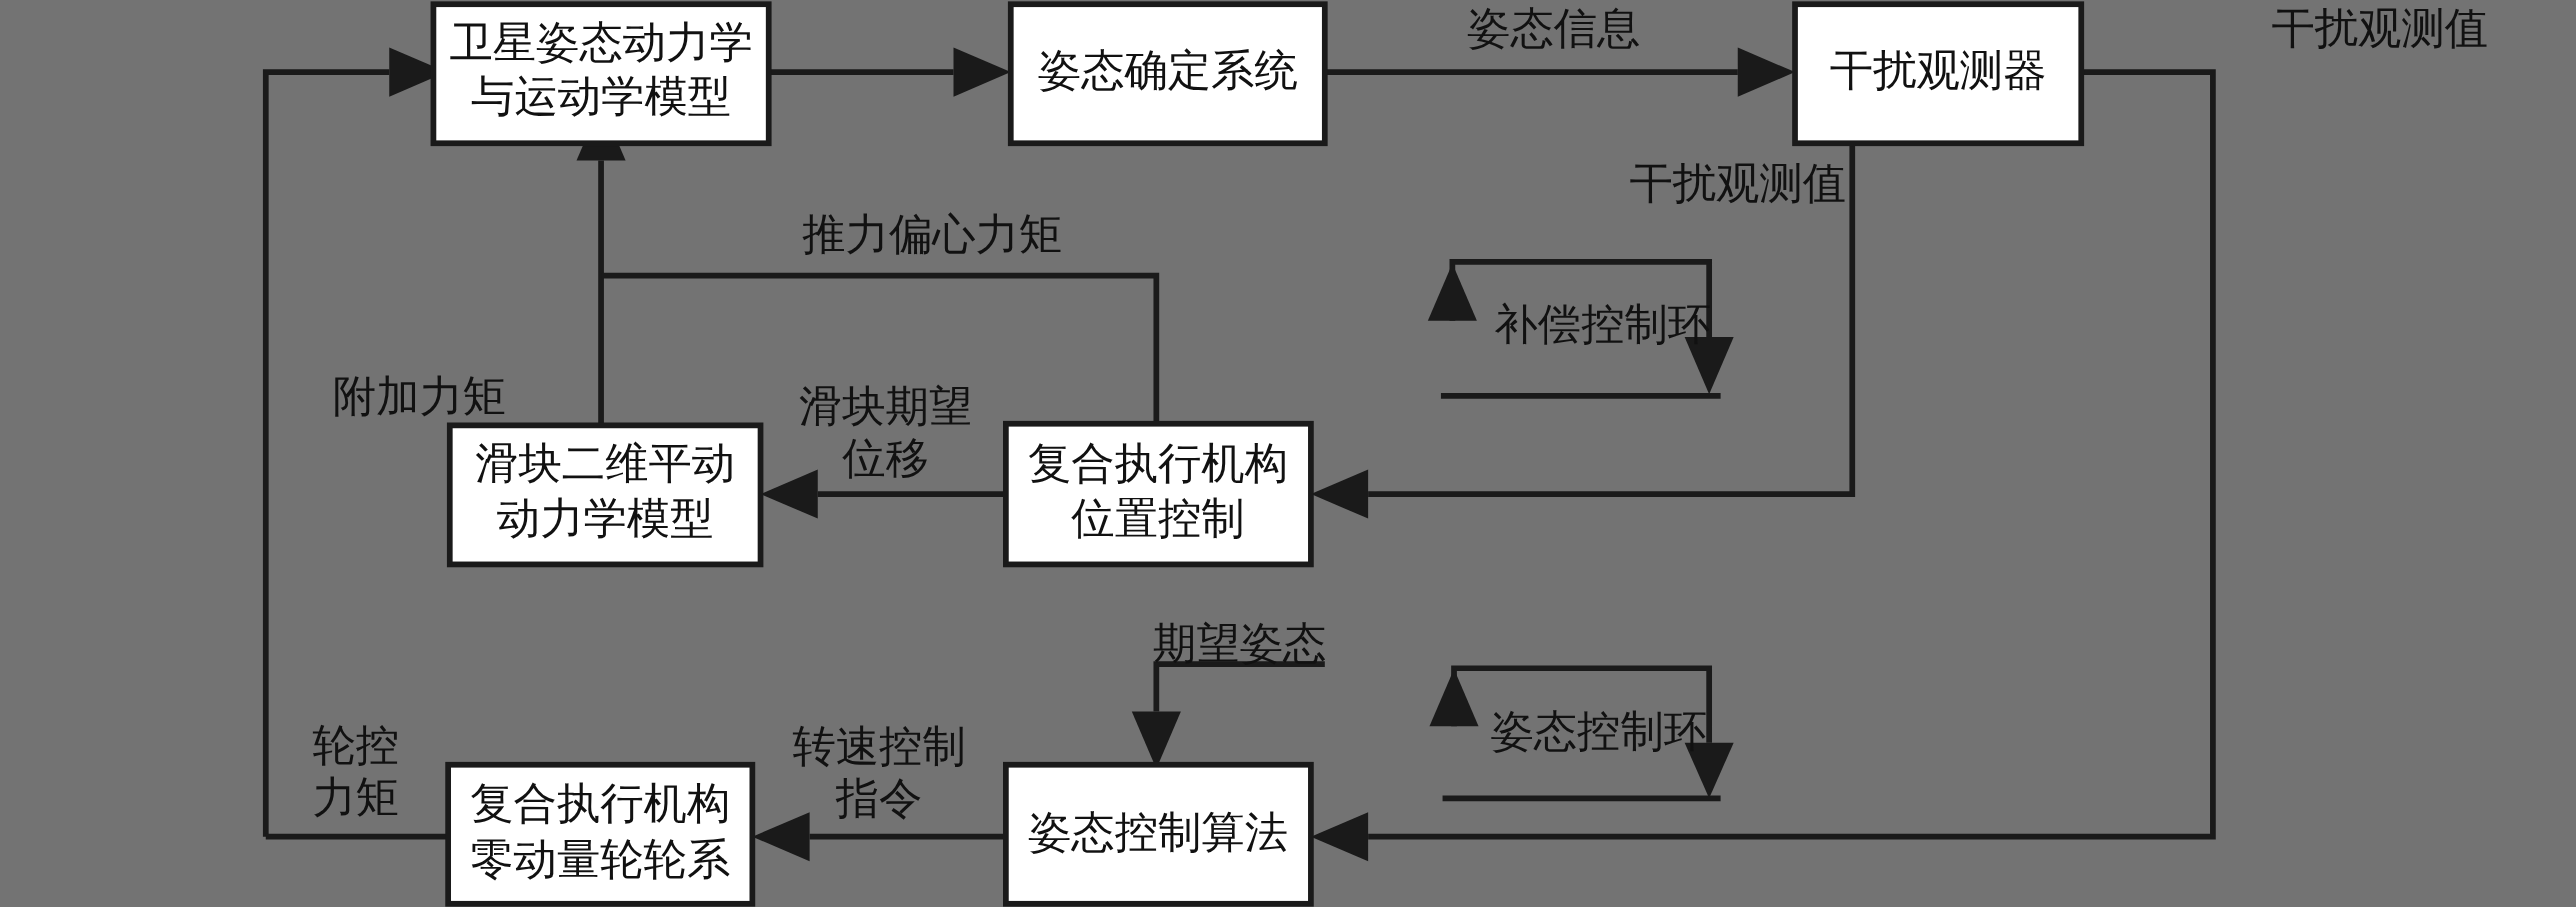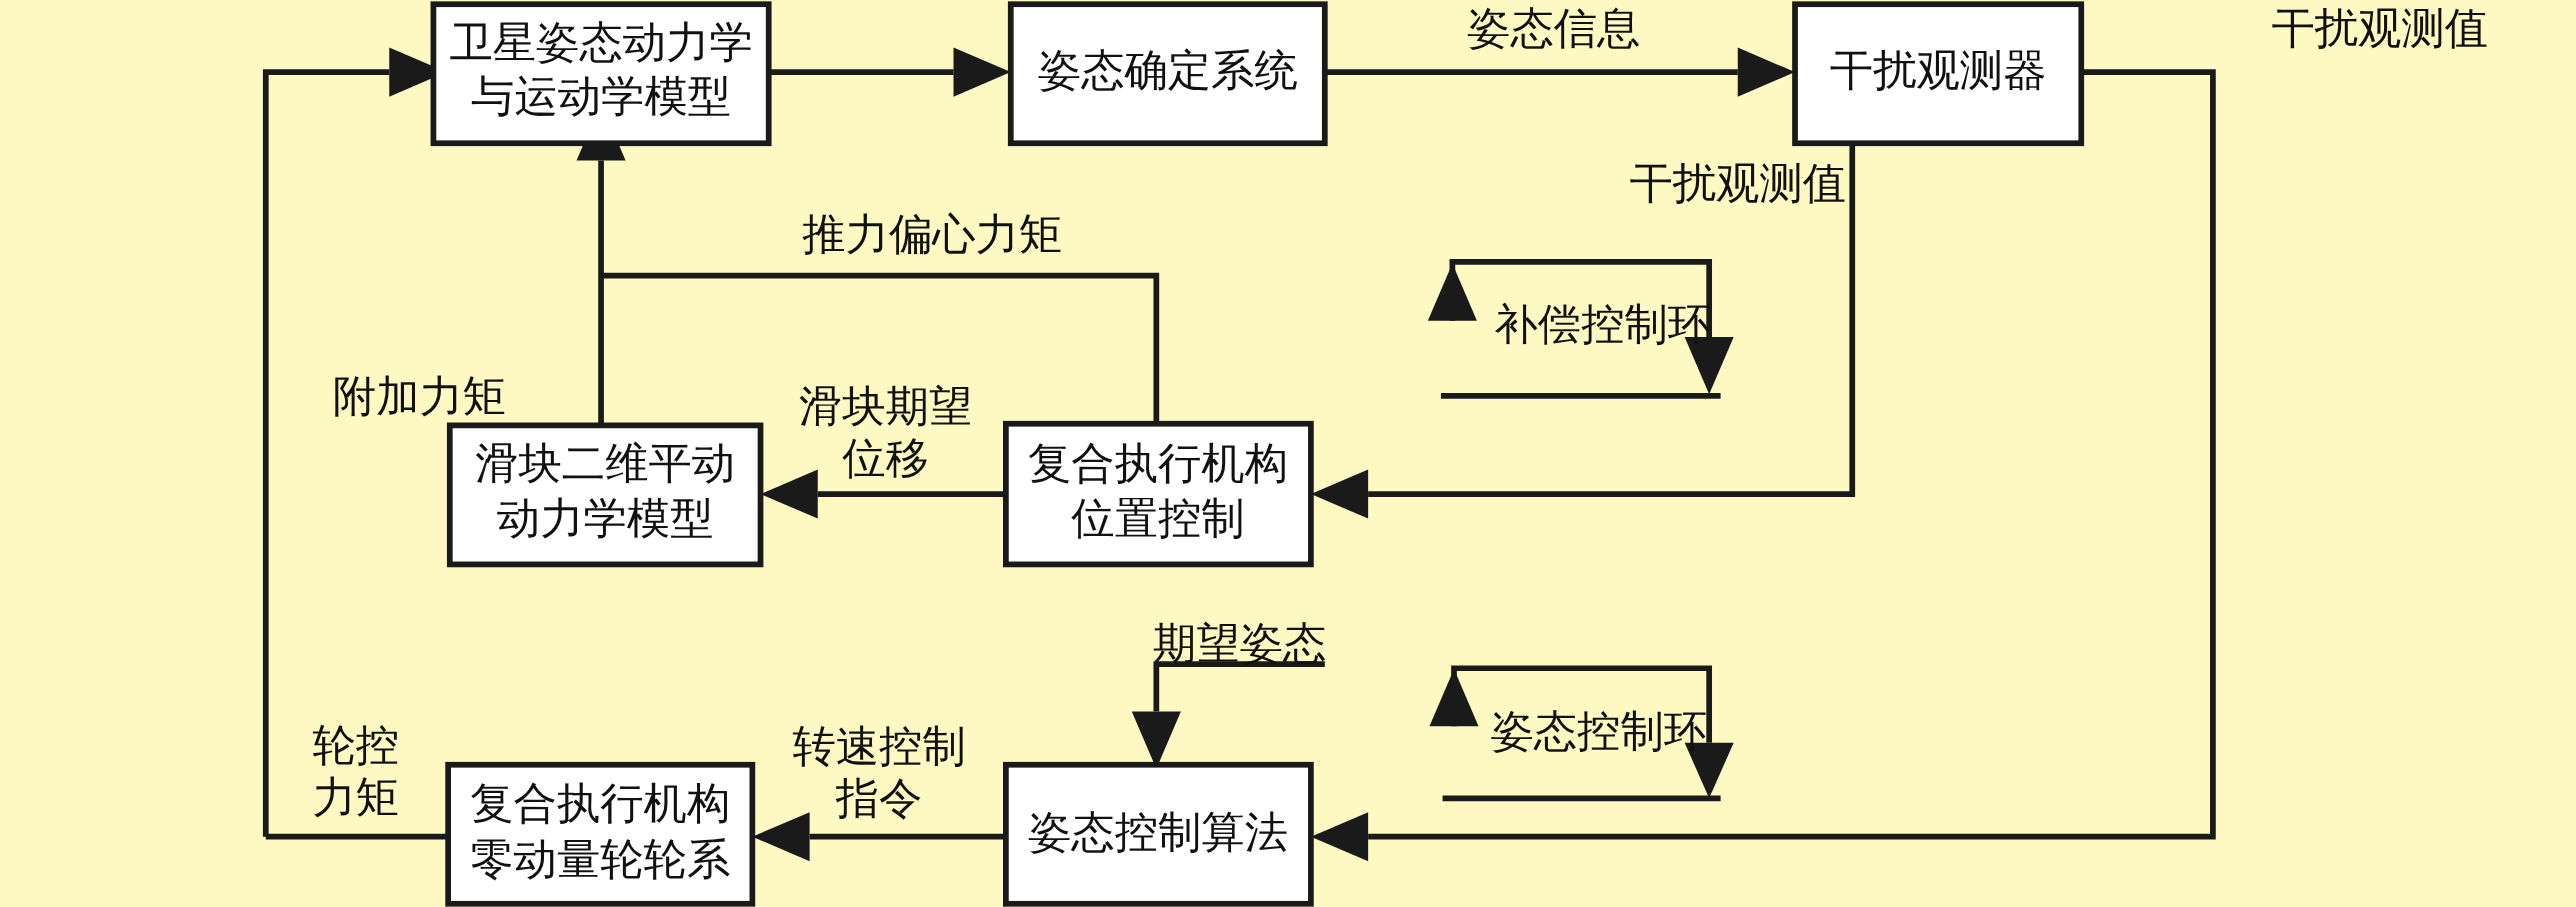--- a/index.html
+++ b/index.html
@@ -1,17 +1,17 @@
 <!DOCTYPE html>
 <html style="font-size:13px"><head>
 <meta charset="utf-8">
 <style>
   html,body{margin:0;padding:0;background:#ffffff;}
   body{font-family:"DejaVu Sans","Liberation Sans",sans-serif;}
-  #stage{position:relative;width:2576px;height:908px;background:#fef9c3;overflow:hidden;}
+  #stage{position:relative;width:2576px;height:908px;background:#737373;overflow:hidden;}
   #diagram{position:absolute;left:0;top:0;width:2576px;height:908px;}
   .blk-rect{fill:#ffffff;stroke:#1a1a1a;stroke-width:7;}
   .wire{stroke:#1a1a1a;stroke-width:7;fill:none;stroke-linecap:butt;stroke-linejoin:miter;}
   .ahead{fill:#1a1a1a;stroke:none;}
   .blk-txt{fill:#111111;font-family:"DejaVu Sans","Liberation Sans",sans-serif;font-size:53px;text-anchor:middle;dominant-baseline:middle;}
   .edge-txt{fill:#111111;font-family:"DejaVu Sans","Liberation Sans",sans-serif;font-size:53px;text-anchor:middle;dominant-baseline:middle;}
   .loop-txt{fill:#111111;font-family:"DejaVu Sans","Liberation Sans",sans-serif;font-size:53px;text-anchor:middle;dominant-baseline:middle;}
 </style>
 </head>
 <body>

